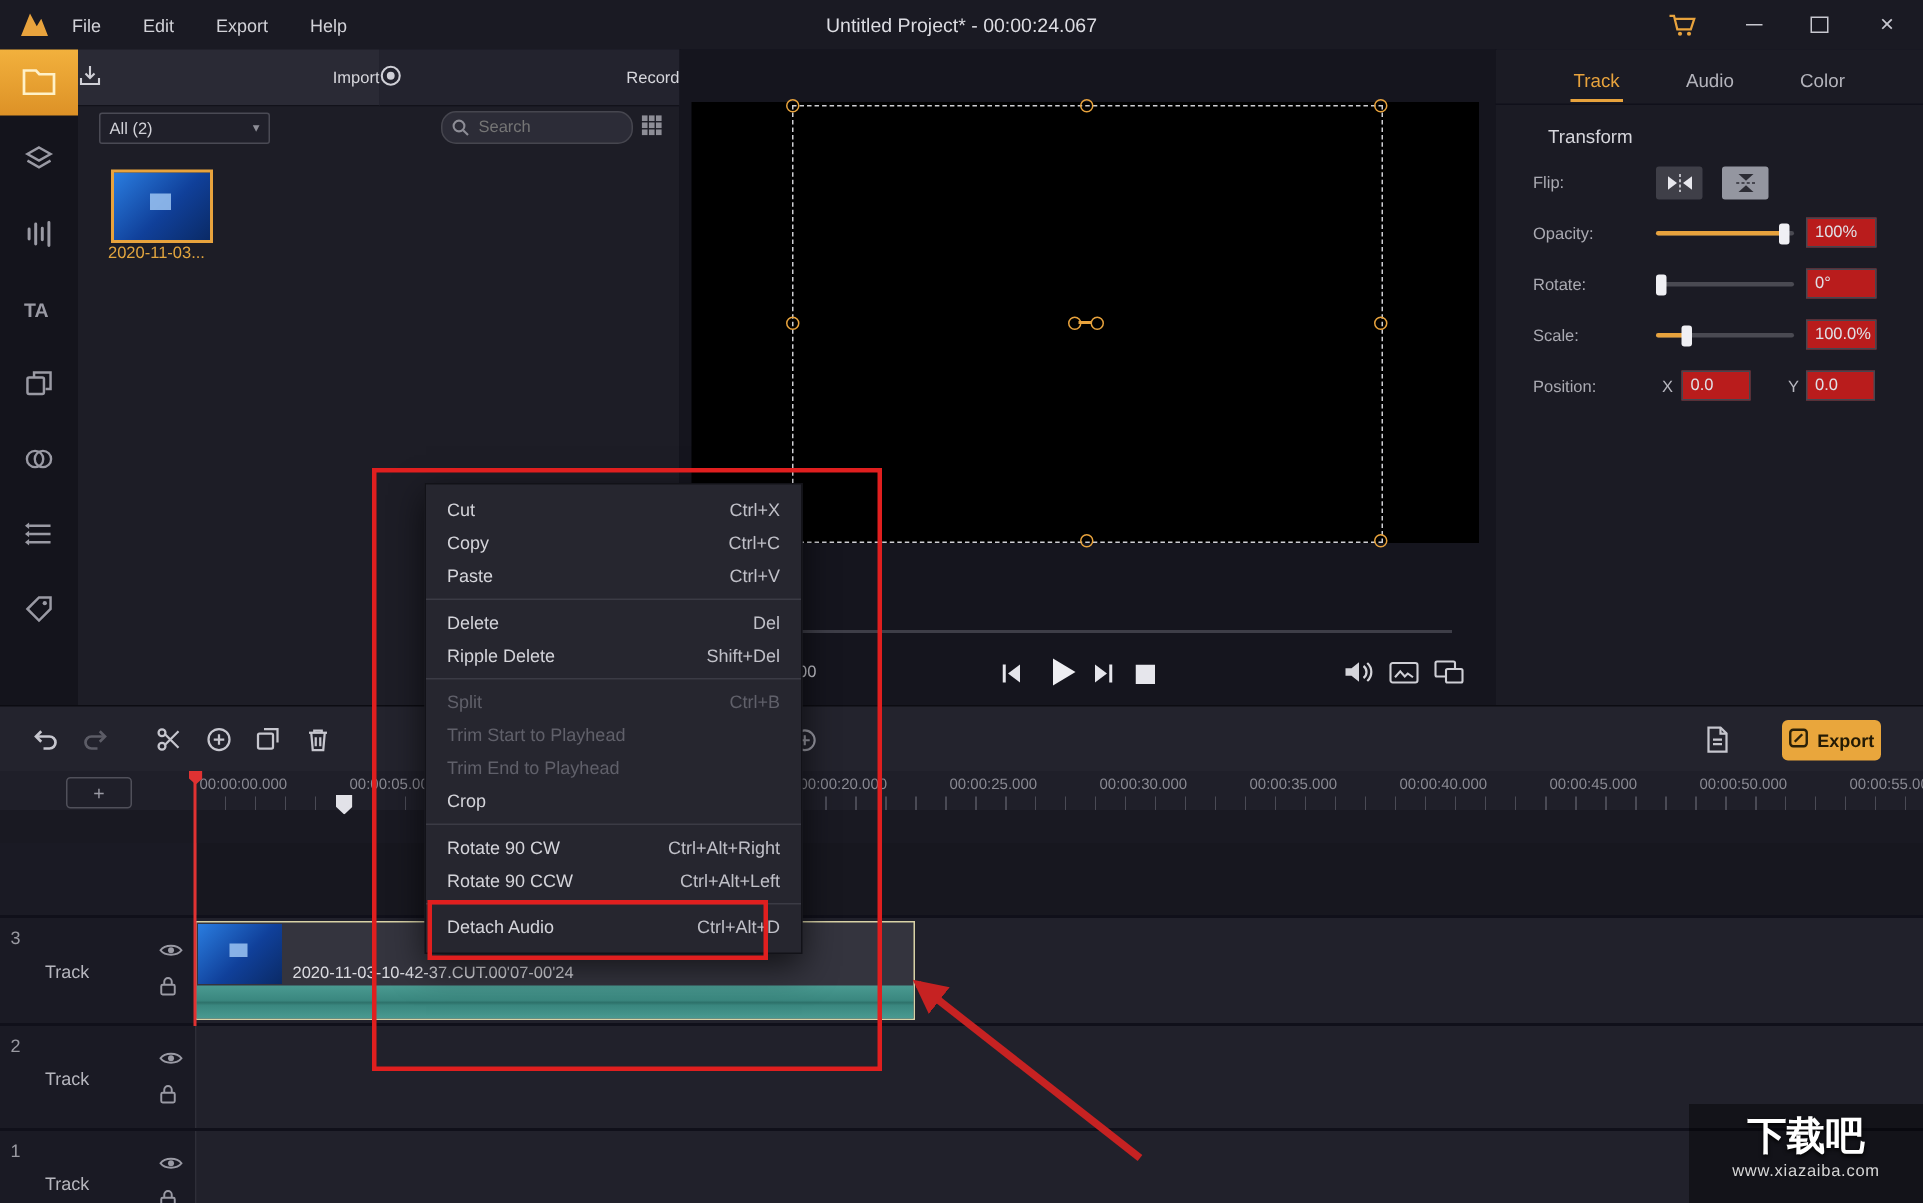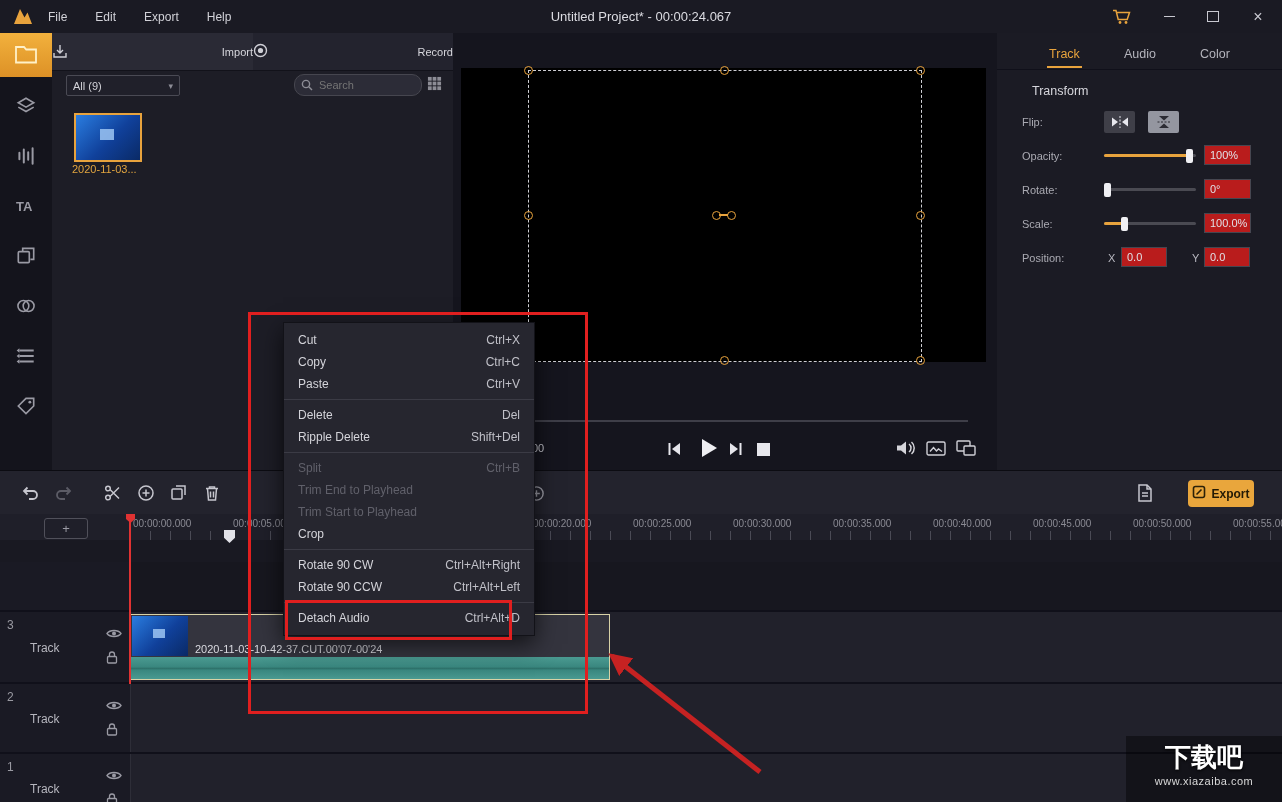--- a/index.html
+++ b/index.html
@@ -183,21 +183,21 @@
       <span>
         <svg width="15" height="15" viewBox="0 0 15 15">
             <circle cx="7.5" cy="7.5" r="6" fill="none" stroke="#cfcfd6" stroke-width="1.4"></circle>
             <circle cx="7.5" cy="7.5" r="2.6" fill="#cfcfd6"></circle>
           </svg>
       </span>
       <span>Record</span>
     </div>
 
     <div class="dropdown">
-      <span>All (9)</span>
+      <span>All (2)</span>
       <span style="margin-left:auto;color:#8d8d96;font-size:9px;">▾</span>
     </div>
     <div class="searchbox">
       <span style="position:absolute;left:6px;top:4px;">
         <svg width="12" height="12" viewBox="0 0 12 12" fill="none" stroke="#8d8d96" stroke-width="1.4">
             <circle cx="5" cy="5" r="3.6"></circle>
             <path d="M7.8 7.8 L11 11"></path>
           </svg>
       </span>
       <input placeholder="Search" style="">
@@ -509,25 +509,25 @@
     <div class="mi">
         <span>Ripple Delete</span>
         <span class="sc">Shift+Del</span>
       </div>
     <div class="msep"></div>
     <div class="mi dis">
         <span>Split</span>
         <span class="sc">Ctrl+B</span>
       </div>
     <div class="mi dis">
+        <span>Trim Start to Playhead</span>
+        <span class="sc"></span>
+      </div>
+    <div class="mi dis">
         <span>Trim End to Playhead</span>
-        <span class="sc"></span>
-      </div>
-    <div class="mi dis">
-        <span>Trim Start to Playhead</span>
         <span class="sc"></span>
       </div>
     <div class="mi">
         <span>Crop</span>
         <span class="sc"></span>
       </div>
     <div class="msep"></div>
     <div class="mi">
         <span>Rotate 90 CW</span>
         <span class="sc">Ctrl+Alt+Right</span>

